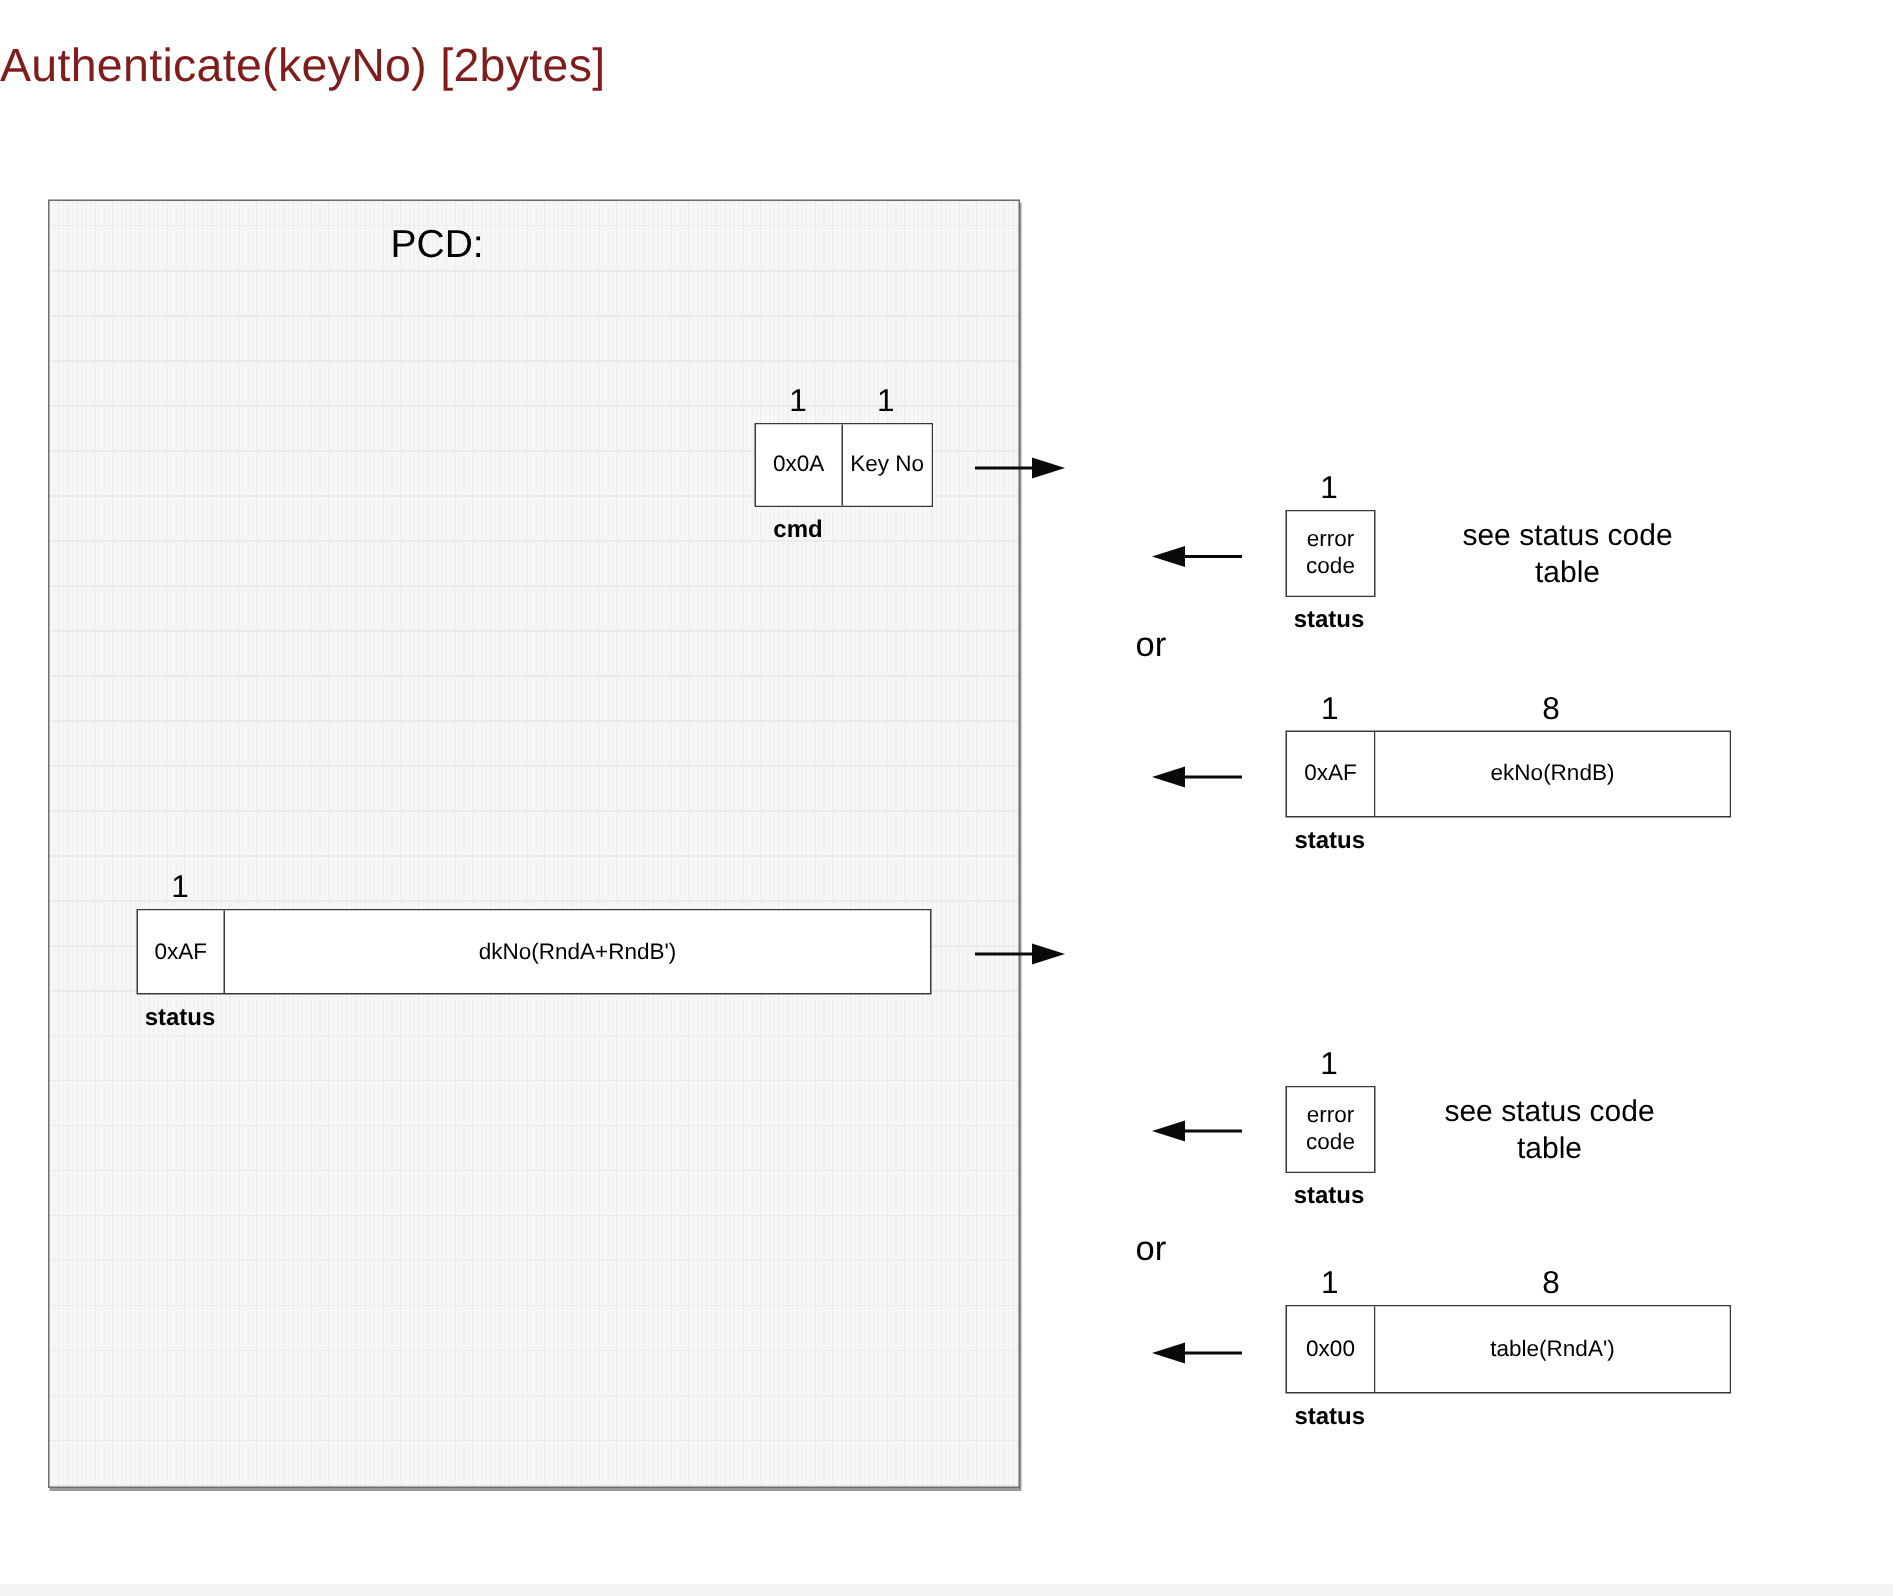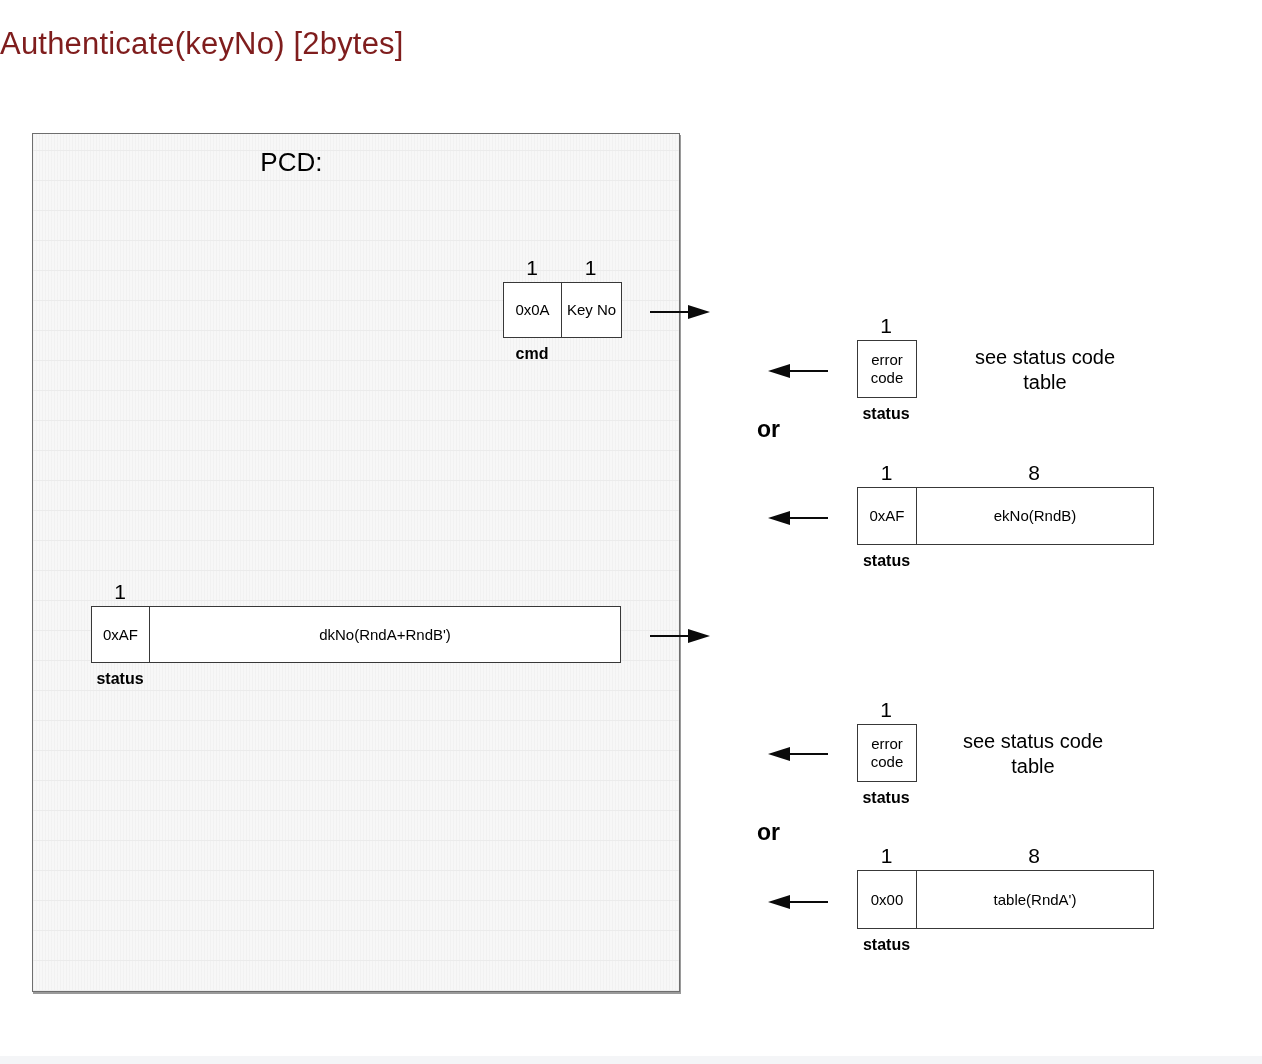--- a/index.html
+++ b/index.html
@@ -66,21 +66,21 @@
   .note {
     position: absolute;
     width: 170px;
     text-align: center;
     font-size: 20px;
     line-height: 1.26;
   }
 
   .or-label {
     position: absolute;
-    font-weight: bold;
+    font-weight: normal;
     font-size: 23px;
   }
 
   .arrow { position: absolute; width: 60px; height: 14px; }
   .arrow .shaft { position: absolute; top: 6px; height: 2px; background: #0a0a0a; }
   .arrow .head { position: absolute; top: 0; width: 0; height: 0; }
   .arrow-right .shaft { left: 0; right: 17px; }
   .arrow-right .head {
     right: 0;
     border-left: 22px solid #0a0a0a;

